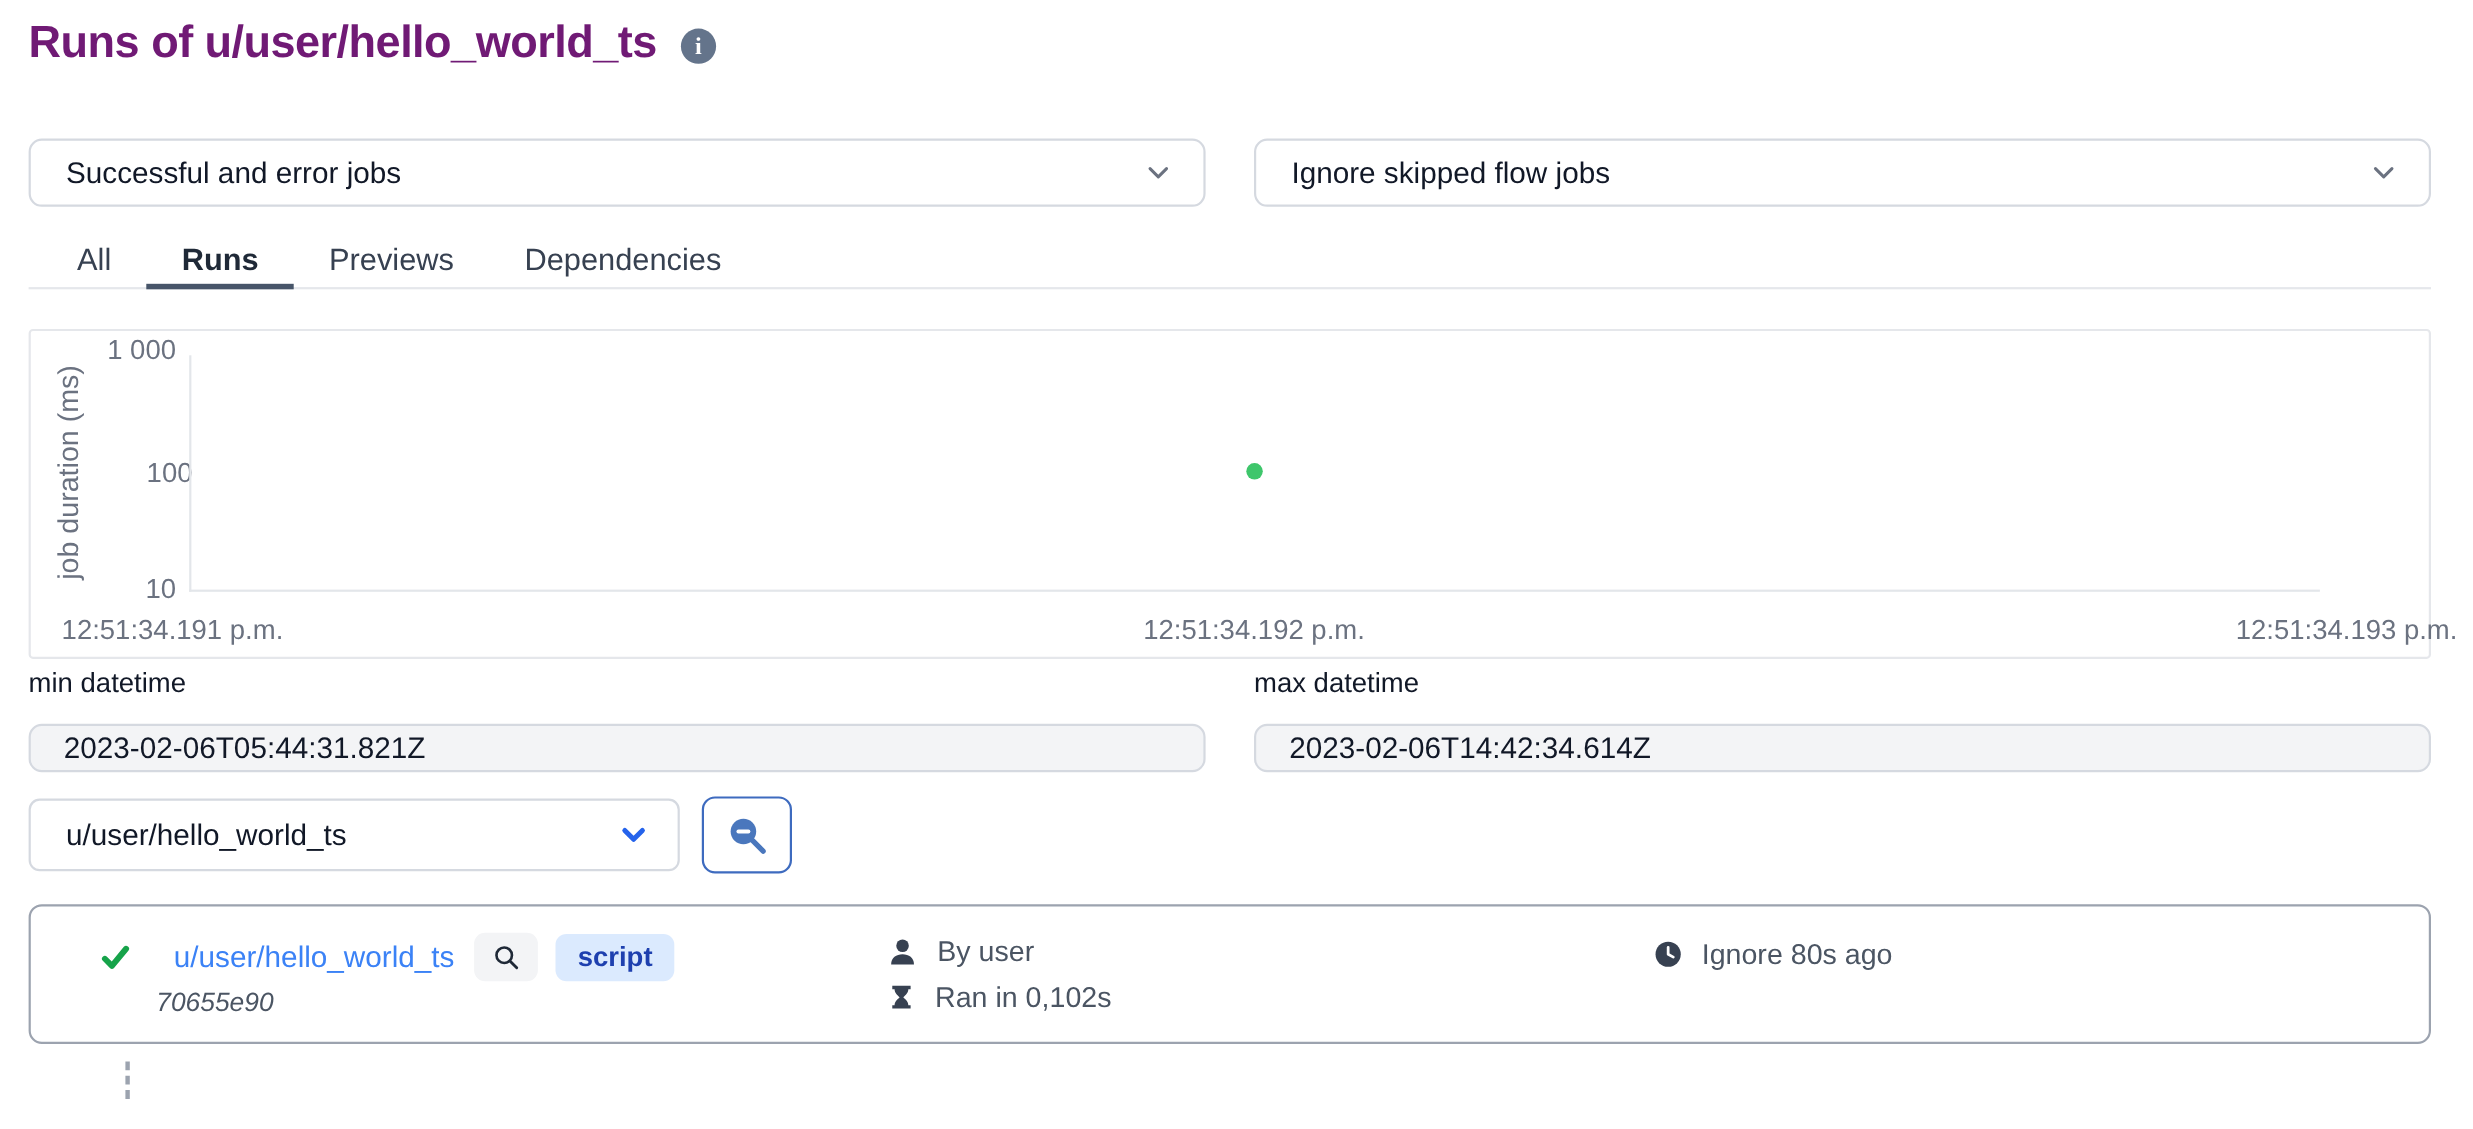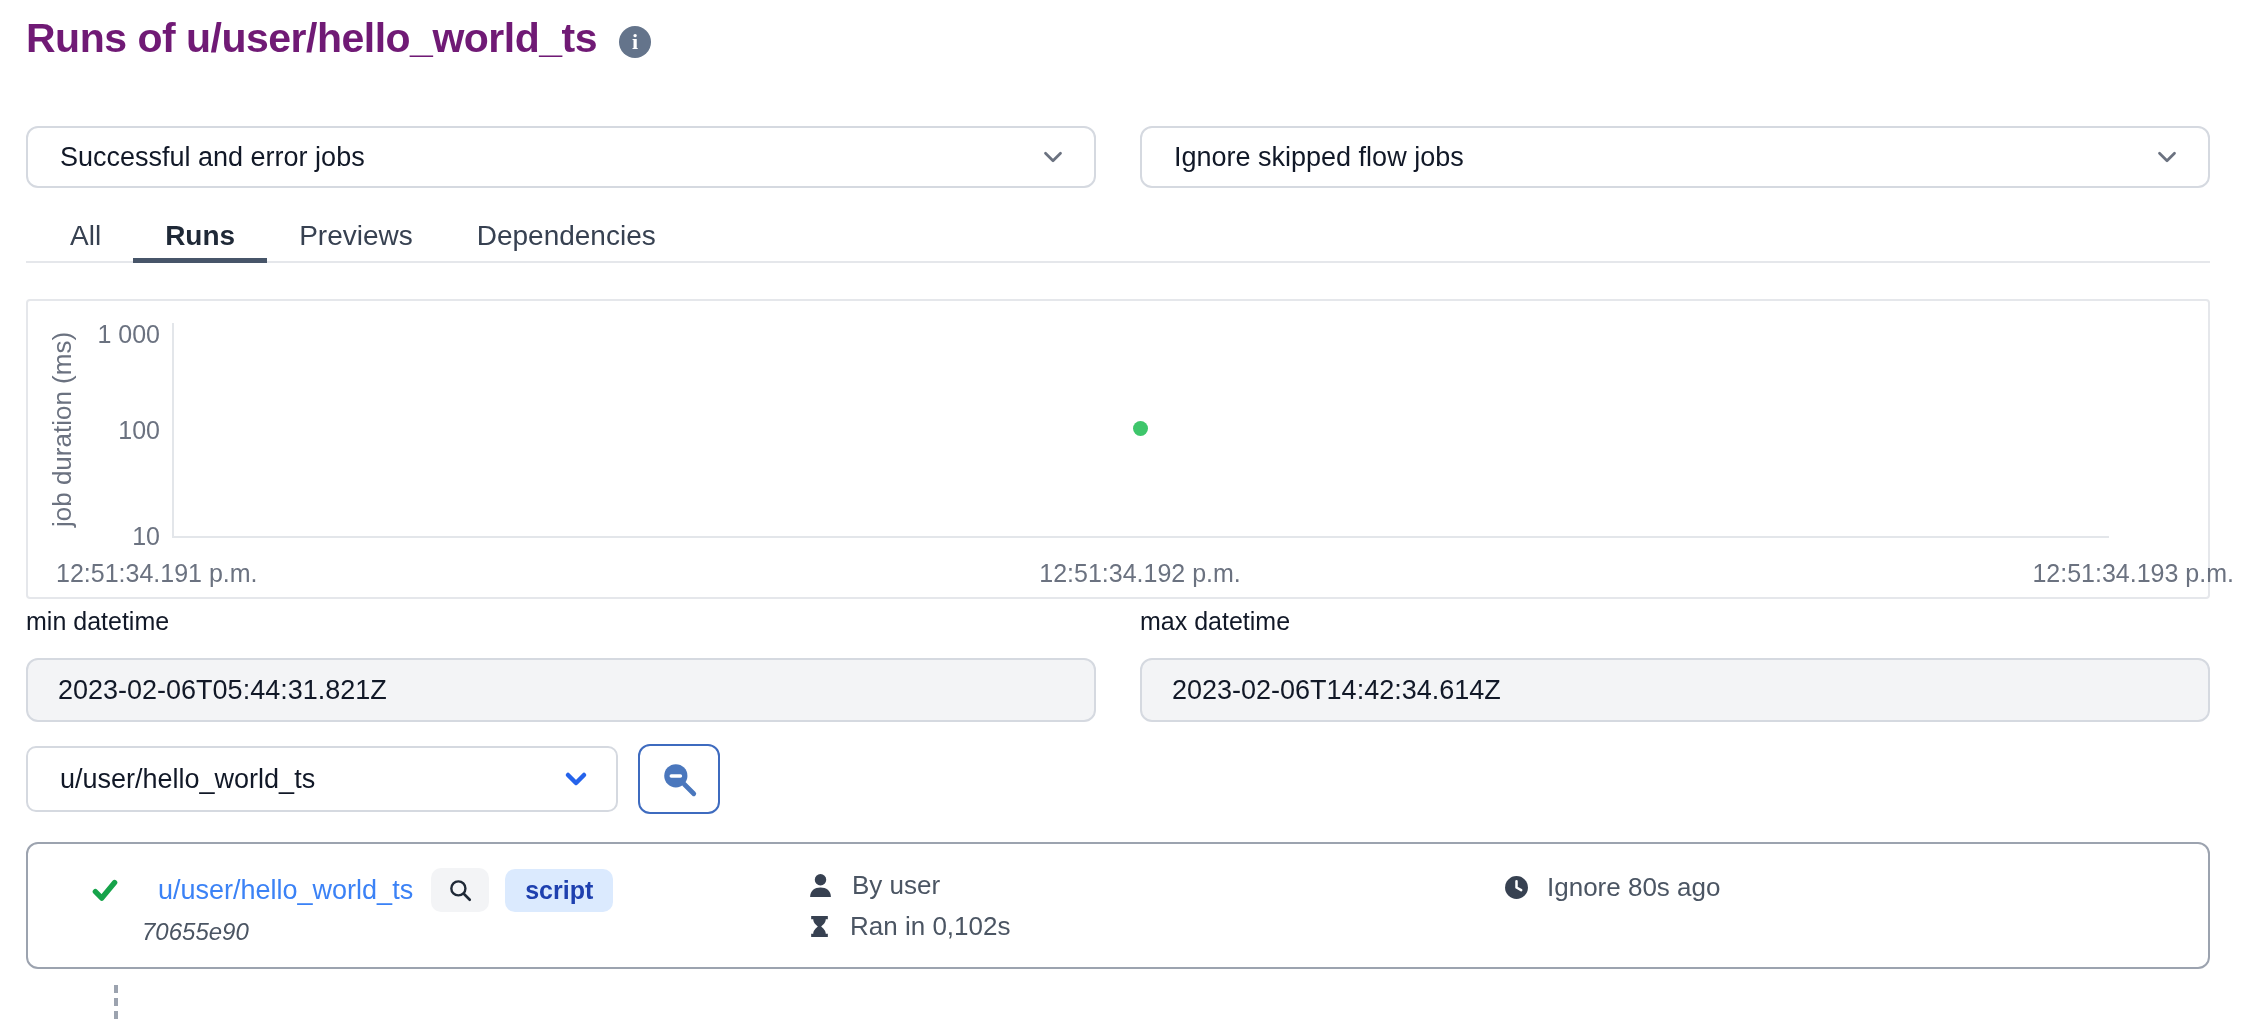--- a/index.html
+++ b/index.html
@@ -56,34 +56,34 @@
     display:flex; align-items:center; justify-content:center; pointer-events:none;
   }
   .chart-ylabel {
     transform:rotate(-90deg); white-space:nowrap;
     font-size:26px; color:#6b7280;
   }
   .chart-ytick {
     position:absolute; left:0; width:132px; text-align:right;
     font-size:25px; color:#6b7280; line-height:30px;
   }
-  .ytick-0 { top:18px; } .ytick-1 { top:114px; } .ytick-2 { top:220px; }
+  .ytick-0 { top:2px; } .ytick-1 { top:114px;margin-left:15px; } .ytick-2 { top:220px; }
   .chart-axis-y { position:absolute; left:144px; top:22px; width:2px; height:215px; background:#e3e6ea; }
   .chart-axis-x { position:absolute; left:144px; top:235px; width:1937px; height:2px; background:#e3e6ea; }
   .chart-dot { position:absolute; width:15px; height:15px; border-radius:50%; cursor:pointer; }
   .chart-xlabel { position:absolute; top:258px; font-size:25px; color:#6b7280; white-space:nowrap; }
   .xlabel-0 { left:28px; }
   .xlabel-1 { left:1112px; transform:translateX(-50%); }
   .xlabel-2 { right:-26px; }
 
   
   .datetime-row { display:grid; grid-template-columns:1fr 1fr; gap:44px; margin-top:8px; }
   .field-label { font-size:25px; color:#111827; margin-bottom:22px; }
   .text-input {
-    width:100%; height:64px; background:#f3f4f6;
+    width:100%; height:44px; background:#f3f4f6;
     border:2px solid #d5d9e0; border-radius:12px;
     font-size:27px; color:#111827; padding:0 30px;
     font-family:inherit; outline:none;
   }
 
   
   .path-row { display:flex; align-items:center; gap:20px; margin-top:22px; }
   .path-select {
     width:592px; height:66px; background:#fff;
     border:2px solid #d5d9e0; border-radius:10px;

